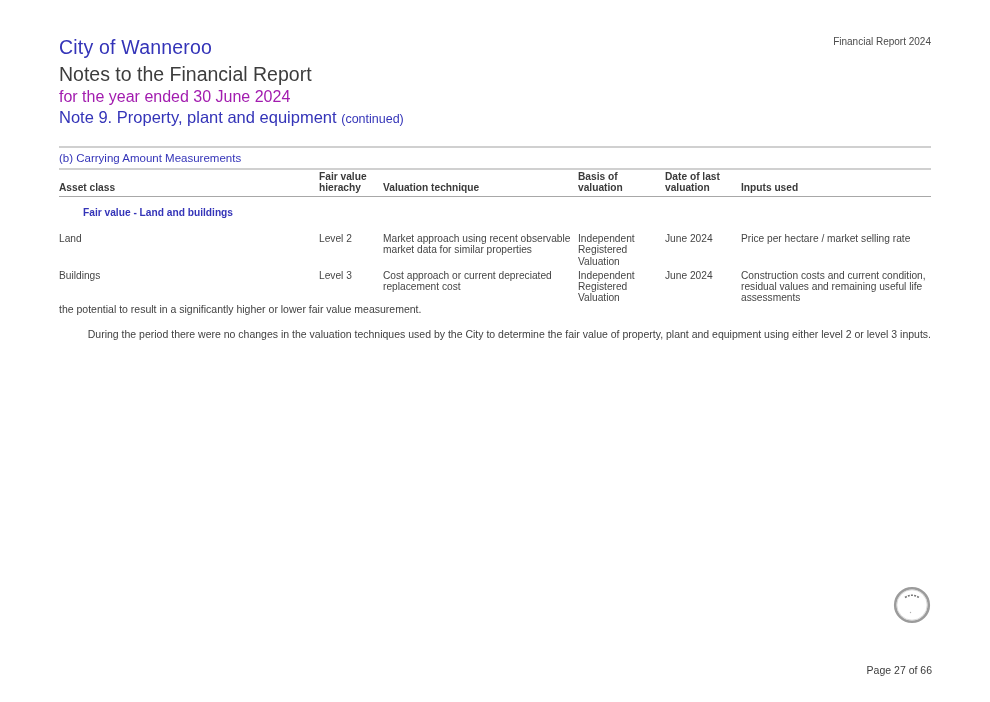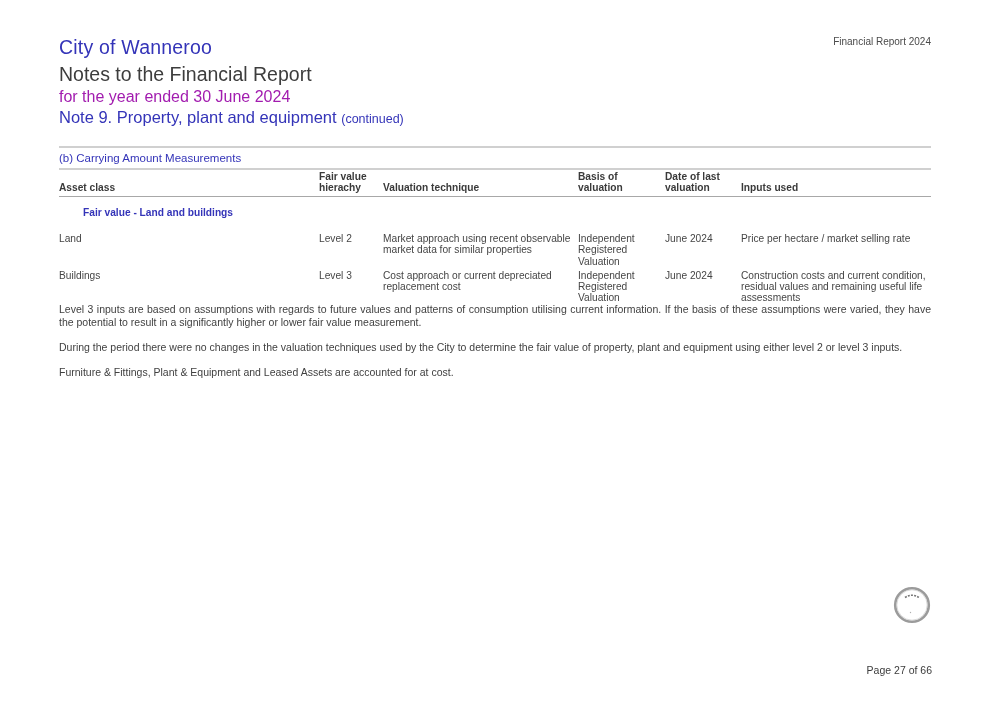--- a/index.html
+++ b/index.html
@@ -88,28 +88,24 @@
       <div class="cell">Level 3</div>
       <div class="cell technique">Cost approach or current depreciated replacement cost</div>
       <div class="cell">Independent Registered Valuation</div>
       <div class="cell">June 2024</div>
       <div class="cell">Construction costs and current condition, residual values and remaining useful life assessments</div>
     </div>
   </div>
 
   <div class="body-text">
     <p>
-      <span class="line justify-full" style="display:block;">Level 3 inputs are based on assumptions with regards to future values and patterns of consumption utilising current information. If the basis of these assumptions were varied, they have</span>
       <span class="line" style="display:block;">the potential to result in a significantly higher or lower fair value measurement.</span>
     </p>
     <p>
-      <span class="line" style="display:block;">During the period there were no changes in the valuation techniques used by the City to determine the fair value of property, plant and equipment using either level 2 or level 3 inputs.</span>
-    </p>
-    <p>
-      <span class="line" style="display:block;">Furniture &amp; Fittings, Plant &amp; Equipment and Leased Assets are accounted for at cost.</span>
+      <span class="line" style="display:block;text-align:right;">During the period there were no changes in the valuation techniques used by the City to determine the fair value of property, plant and equipment using either level 2 or level 3 inputs.</span>
     </p>
   </div>
 
   <svg class="stamp" viewBox="0 0 38 38" xmlns="http://www.w3.org/2000/svg">
     <circle cx="19" cy="19" r="16.8" fill="none" stroke="#9b9b9b" stroke-width="2.6"></circle>
     <circle cx="19" cy="19" r="15.2" fill="none" stroke="#cccccc" stroke-width="0.7"></circle>
     <path d="M 12 11.5 Q 19 6.8 26.5 11.8" fill="none" stroke="#787878" stroke-width="1.6" stroke-dasharray="2 1.2"></path>
     <circle cx="17.5" cy="26.5" r="0.7" fill="#b0b0b0"></circle>
   </svg>
 

